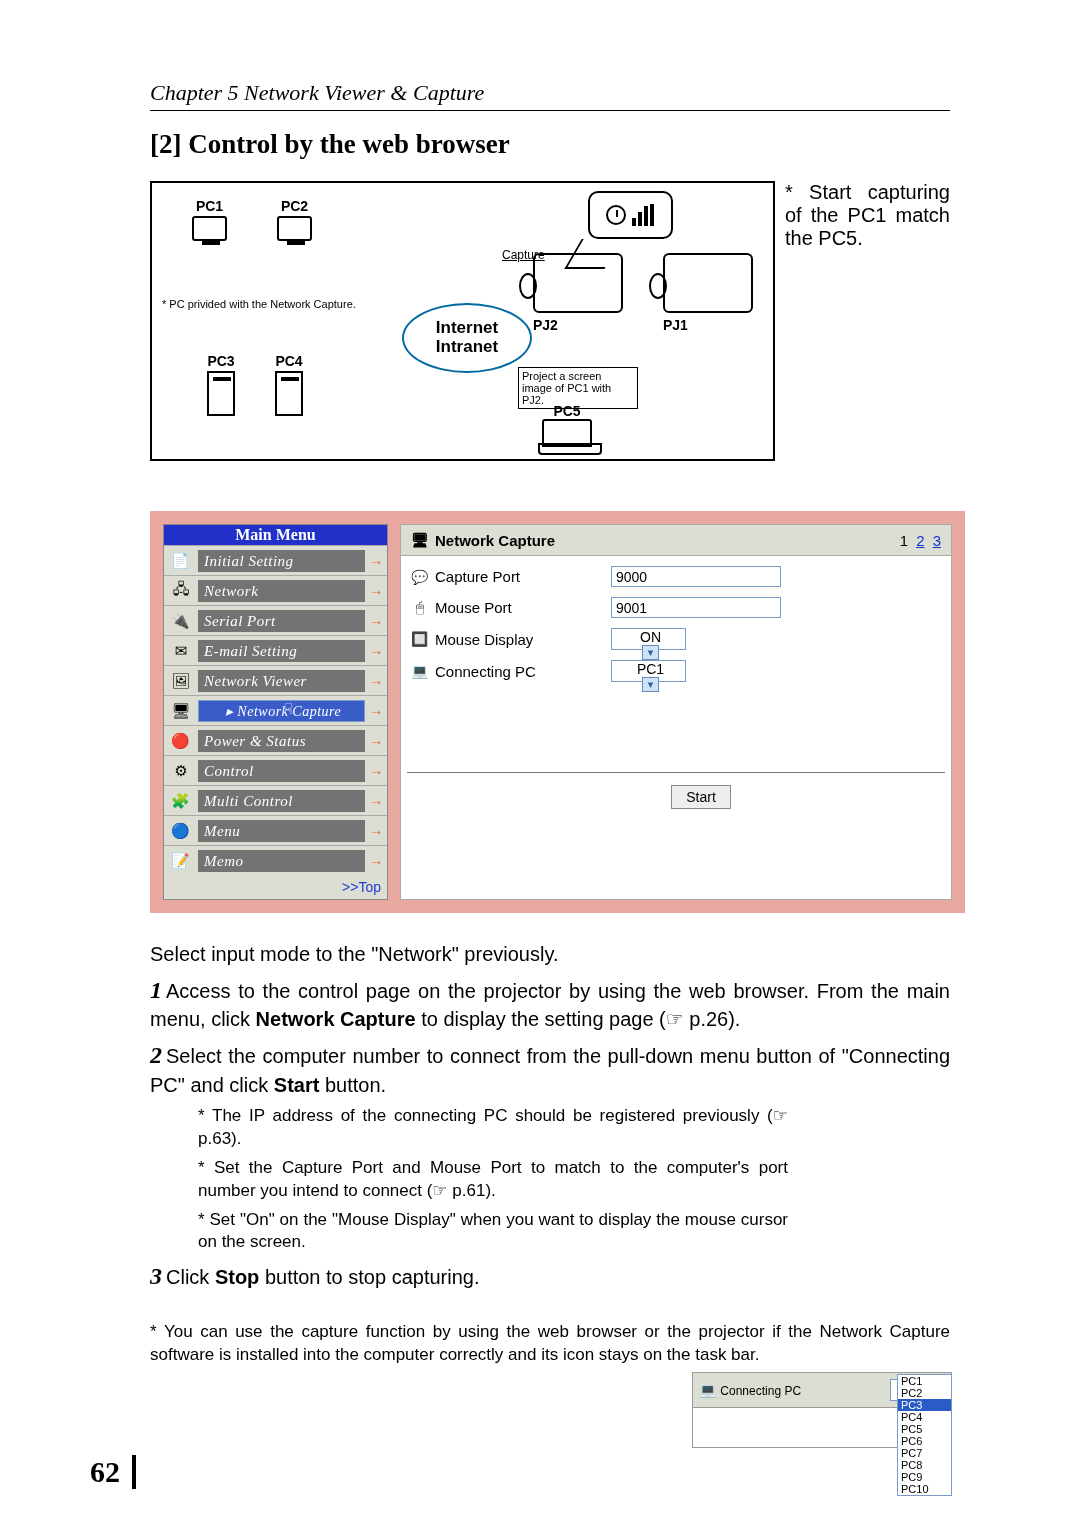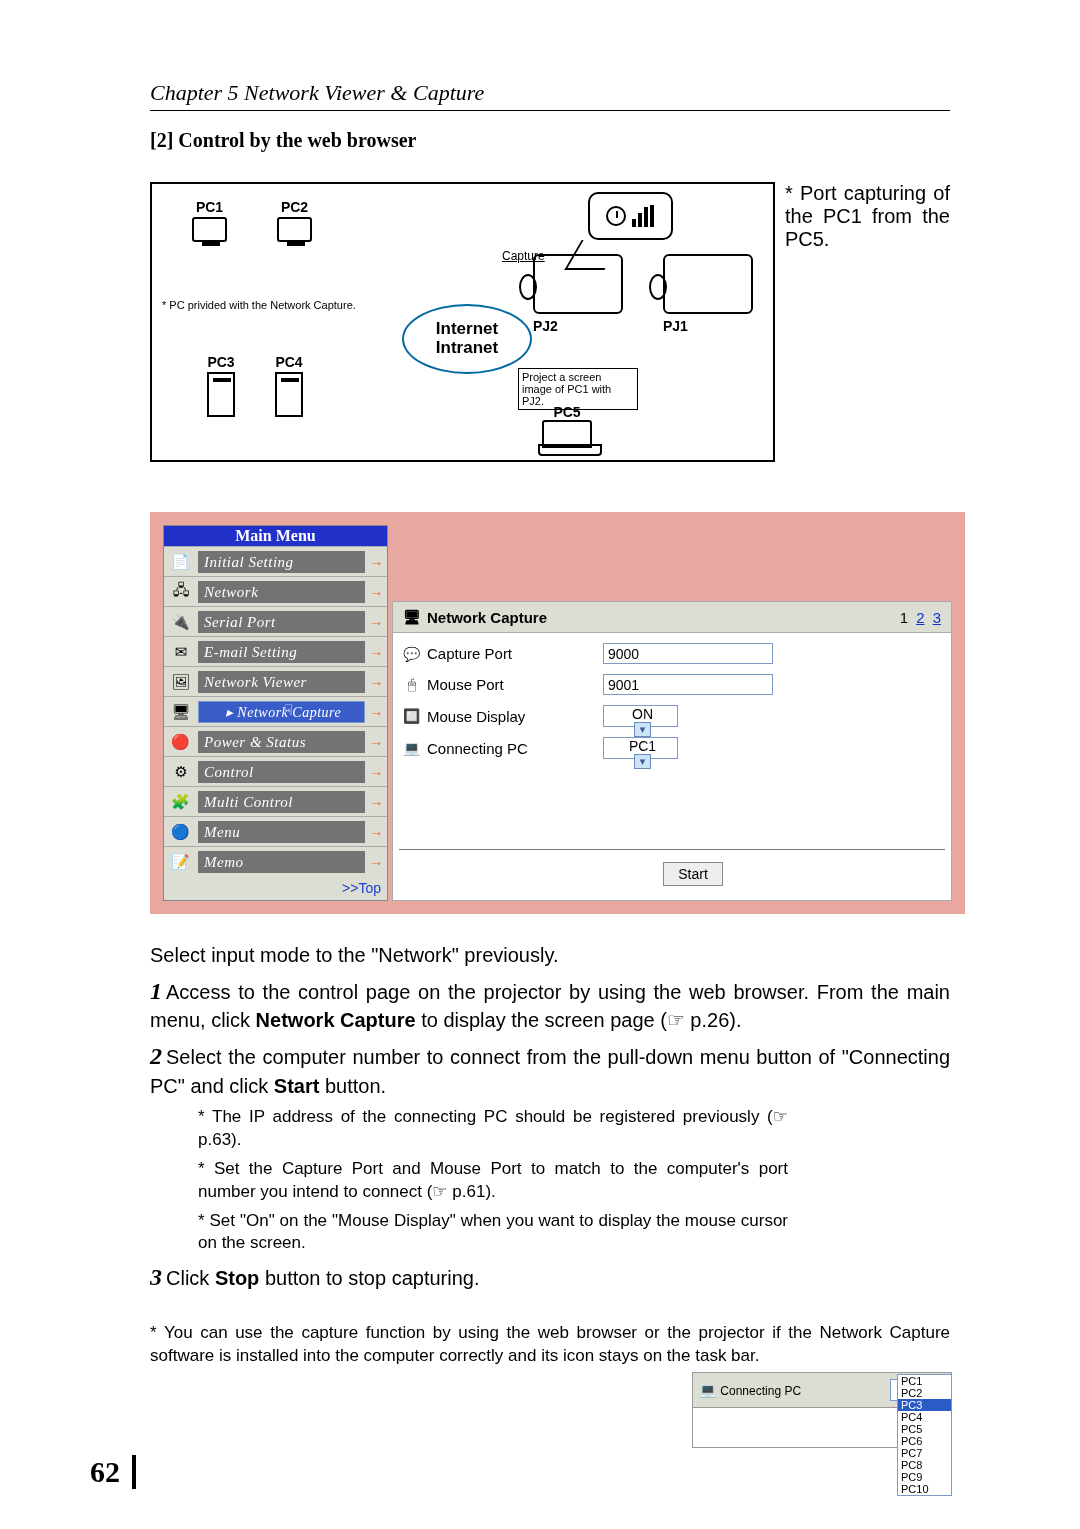--- a/index.html
+++ b/index.html
@@ -18,22 +18,22 @@
     font-style: italic;
     font-family: "Times New Roman", serif;
     font-size: 22px;
     border-bottom: 1px solid #000;
     padding-bottom: 4px;
     margin-bottom: 18px;
   }
   .section-title {
     font-family: "Times New Roman", serif;
     font-weight: bold;
-    font-size: 20px;
-    margin-bottom: 30px;
+    font-size: 27px;
+    margin-bottom: 21px;
   }
 
   
   .diagram-wrap {
     display: flex;
     align-items: flex-start;
     gap: 10px;
   }
   .diagram {
     border: 2px solid #000;
@@ -97,22 +97,21 @@
   }
 
   
   .web-ui {
     margin-top: 50px;
     width: 815px;
     border: 3px solid #e8a8a0;
     background: #e8a8a0;
     padding: 10px;
     display: flex;
-    gap: 4px;
-    align-items: flex-end;
+    gap: 12px;
   }
   .main-menu {
     width: 225px;
     background: #dcded4;
     border: 1px solid #888;
   }
   .mm-title {
     background: #2030c8;
     color: #fff;
     font-weight: bold;
@@ -277,21 +276,21 @@
       <div class="pj pj1">
           <div class="pj-box"></div>
           <div class="pj-lbl">PJ1</div>
         </div>
       <div class="proj-note">Project a screen image of PC1 with PJ2.</div>
       <div class="pc5">
           <div class="pc-label">PC5</div>
           <div class="laptop"></div>
         </div>
     </div>
-    <div class="side-note">* Port capturing of the PC1 from the PC5.</div>
+    <div class="side-note">* Start capturing of the PC1 match the PC5.</div>
   </div>
 
   <div class="web-ui">
     <div class="main-menu">
       <div class="mm-title">Main Menu</div>
       <div id="mm-items">
           <div class="mm-item">
             <span class="mm-ico">📄</span>
             <span class="mm-label">Initial Setting</span>
             <span class="mm-arrow">→</span>
@@ -395,21 +394,21 @@
             <span class="dd">▾</span>
           </div>
       </div>
       <hr class="hr">
       <button class="start-btn">Start</button>
     </div>
   </div>
 
   <div class="body-text">
     <p>Select input mode to the "Network" previously.</p>
-    <p><span class="step-num">1</span><span>Access to the control page on the projector by using the web browser. From the main menu, click </span><span class="bold">Network Capture</span><span> to display the screen page (☞ p.26).</span></p>
+    <p><span class="step-num">1</span><span>Access to the control page on the projector by using the web browser. From the main menu, click </span><span class="bold">Network Capture</span><span> to display the setting page (☞ p.26).</span></p>
     <p><span class="step-num">2</span><span>Select the computer number to connect from the pull-down menu button of "Connecting PC" and click </span><span class="bold">Start</span><span> button.</span></p>
     <p class="sub-note">* The IP address of the connecting PC should be registered previously (☞ p.63).</p>
     <p class="sub-note">* Set the Capture Port and Mouse Port to match to the computer's port number you intend to connect (☞ p.61).</p>
     <p class="sub-note">* Set "On" on the "Mouse Display" when you want to display the mouse cursor on the screen.</p>
     <p><span class="step-num">3</span><span>Click </span><span class="bold">Stop</span><span> button to stop capturing.</span></p>
     <p class="foot-note">* You can use the capture function by using the web browser or the projector if the Network Capture software is installed into the computer correctly and its icon stays on the task bar.</p>
   </div>
 </div>
 
 <div class="mini-pop">

